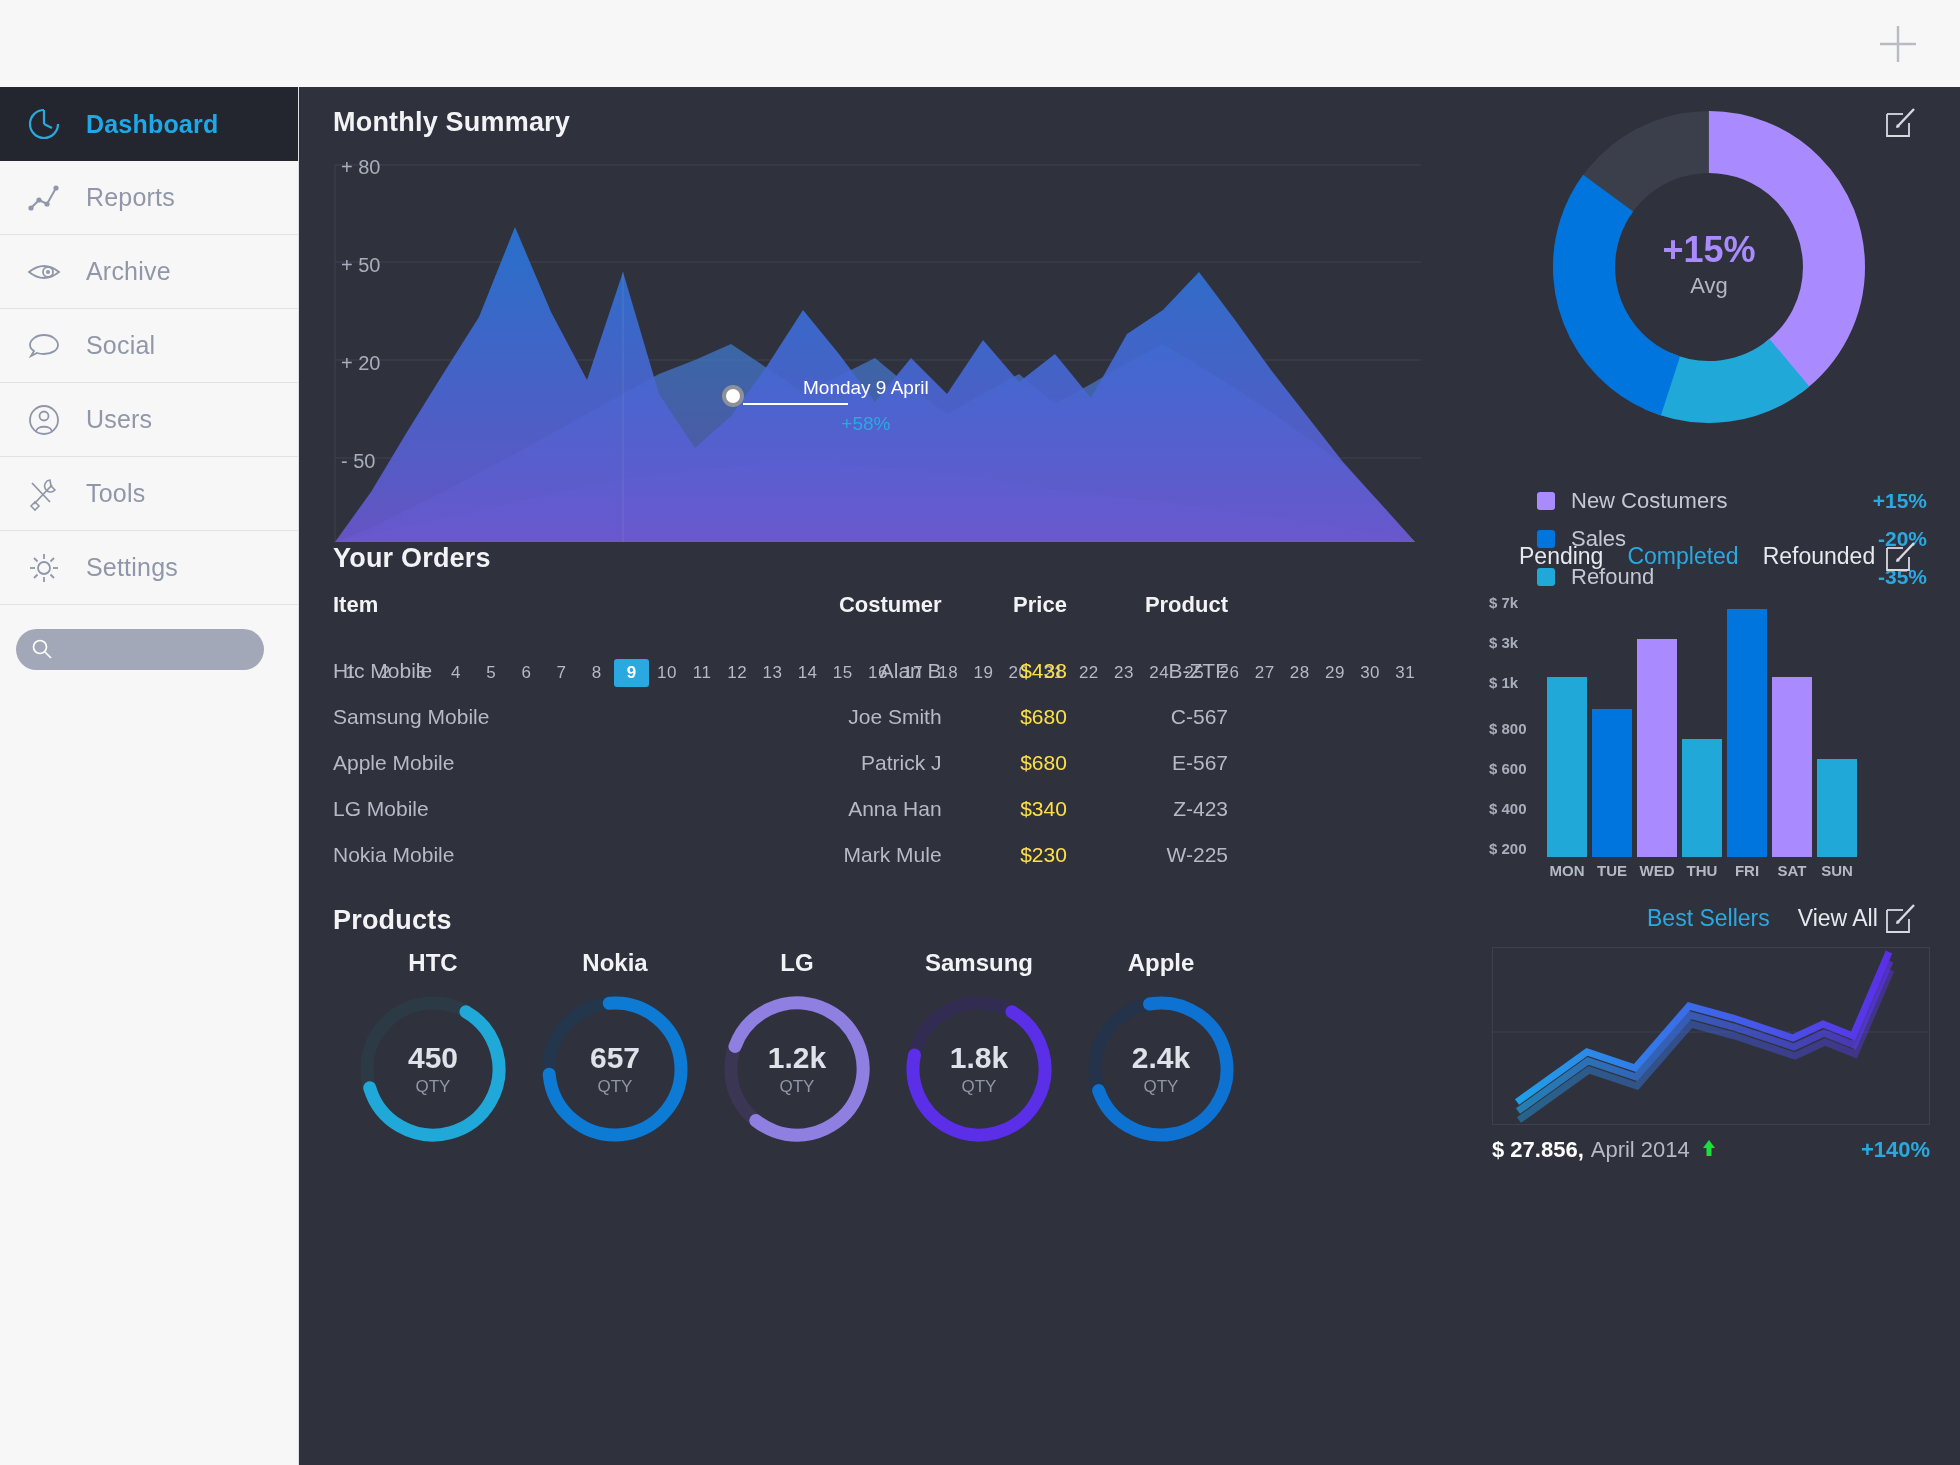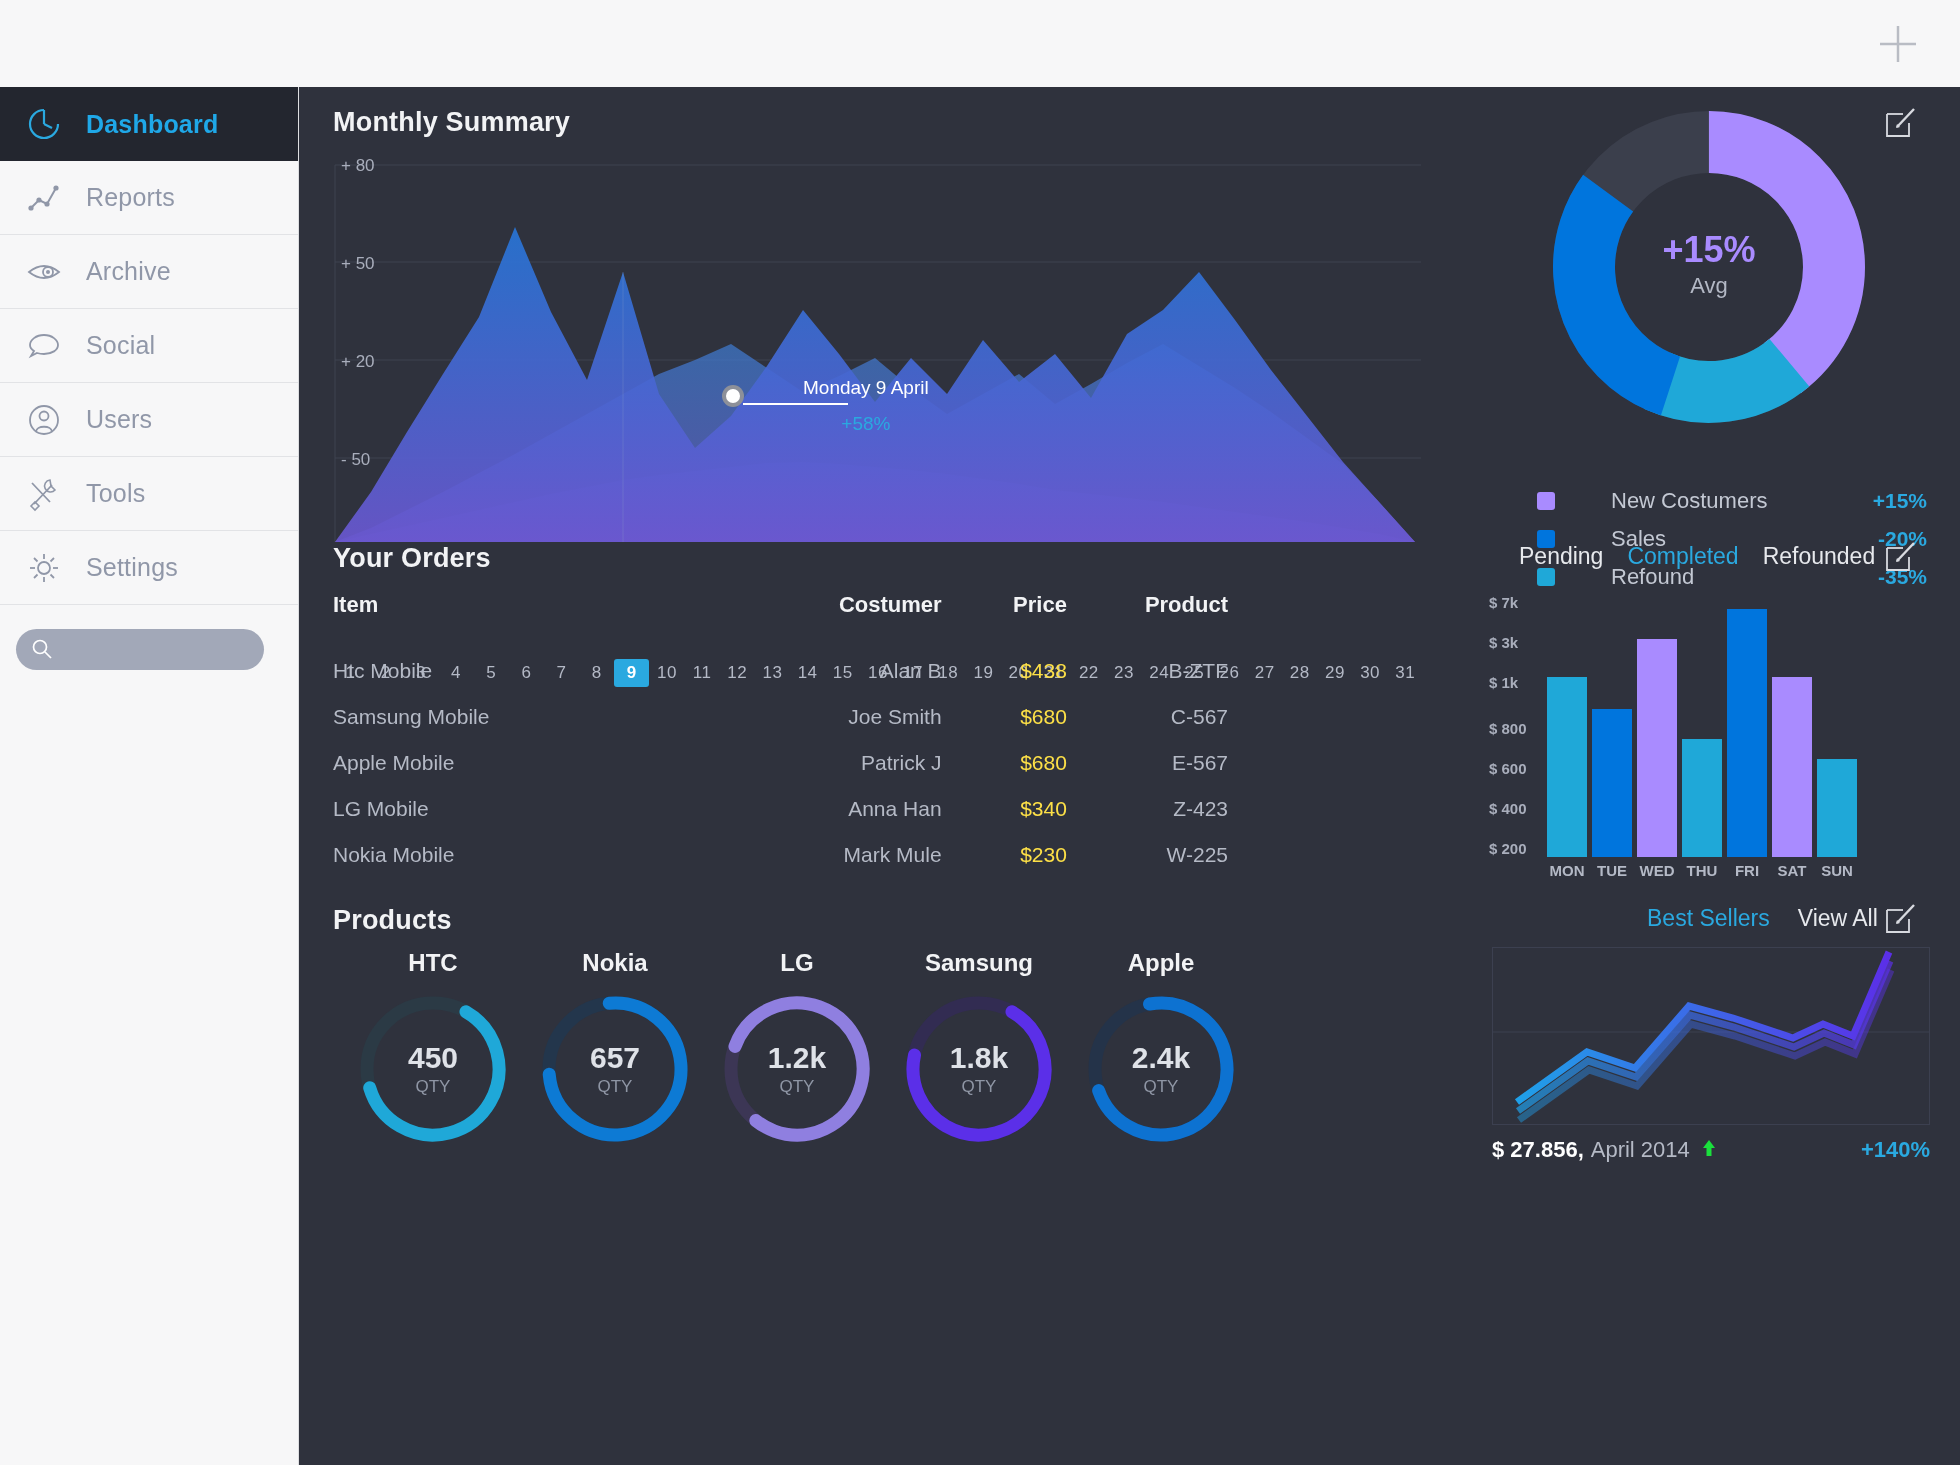--- a/index.html
+++ b/index.html
@@ -40,21 +40,21 @@
     background: #2f323d;
   }
   .sec-title {
     color: #f2f3f5; font-size: 27px; font-weight: bold; letter-spacing: .2px;
   }
   .edit-icon { width: 34px; height: 34px; }
   
   .summary-head { position: absolute; left: 34px; top: 20px; }
   .edit1 { position: absolute; right: 42px; top: 18px; }
   .chart-area { position: absolute; left: 34px; top: 75px; width: 1090px; height: 400px; }
-  .ylab { position: absolute; color: #a9aebc; font-size: 17px; }
+  .ylab { position: absolute; color: #a9aebc; font-size: 20px; }
   .xaxis {
     position: absolute; left: 34px; top: 572px; width: 1090px; height: 28px;
     display: flex; align-items: center;
   }
   .xtick {
     flex: 1; text-align: center; color: #b4b9c6; font-size: 17px;
     letter-spacing: .5px;
   }
   .xtick.sel {
     background: #2aa9e0; color: #fff; border-radius: 3px; padding: 4px 0;
@@ -65,21 +65,21 @@
   .tt-val { color: #2aa9e0; font-size: 19px; text-align: center; margin-top: 8px; }
   
   .donut-wrap { position: absolute; left: 1195px; top: 20px; width: 430px; height: 360px; }
   .donut-center {
     position: absolute; left: 0; right: 0; top: 122px; text-align: center;
   }
   .donut-pct { color: #a98bff; font-size: 36px; font-weight: bold; }
   .donut-sub { color: #b3b8c5; font-size: 22px; margin-top: 2px; }
   .legend { position: absolute; left: 1238px; top: 400px; width: 390px; }
   .legend-row {
-    display: flex; align-items: center; height: 27px; margin-bottom: 11px; gap: 40px;
+    display: flex; align-items: center; height: 27px; margin-bottom: 11px;
   }
   .swatch { width: 18px; height: 18px; border-radius: 3px; margin-right: 16px; }
   .legend-name { color: #c3c8d3; font-size: 22px; flex: 1; }
   .legend-val { color: #2aa9e0; font-size: 21px; font-weight: bold; }
   
   .orders-head { position: absolute; left: 34px; top: 456px; }
   table.orders { position: absolute; left: 34px; top: 505px; width: 895px; border-collapse: collapse; }
   table.orders th {
     color: #f2f3f5; font-size: 22px; font-weight: bold; text-align: right;
     padding-bottom: 30px;

